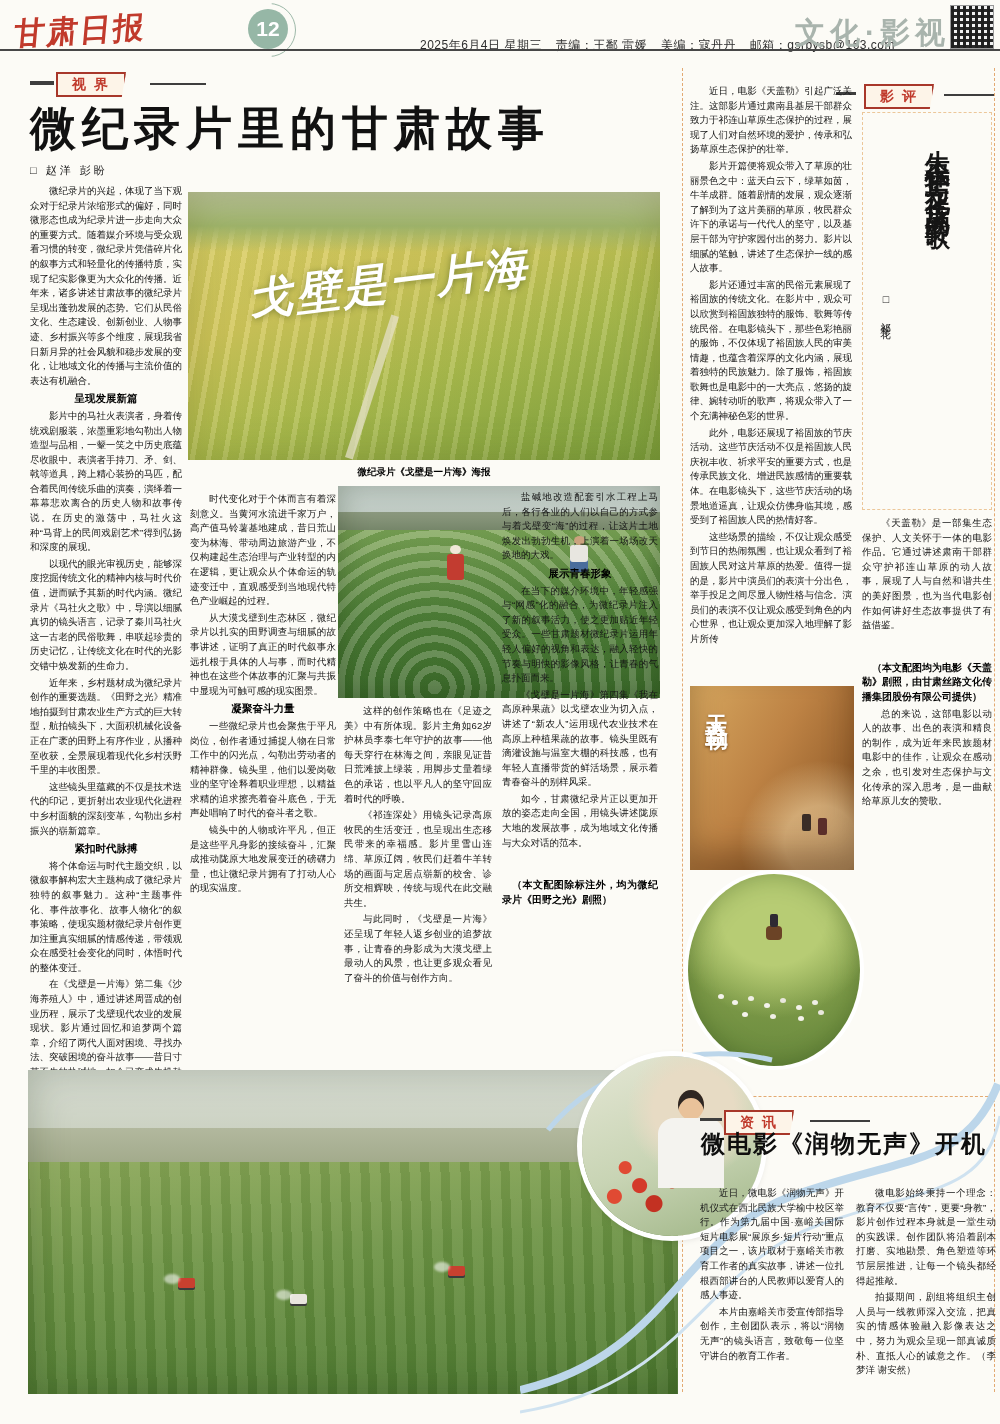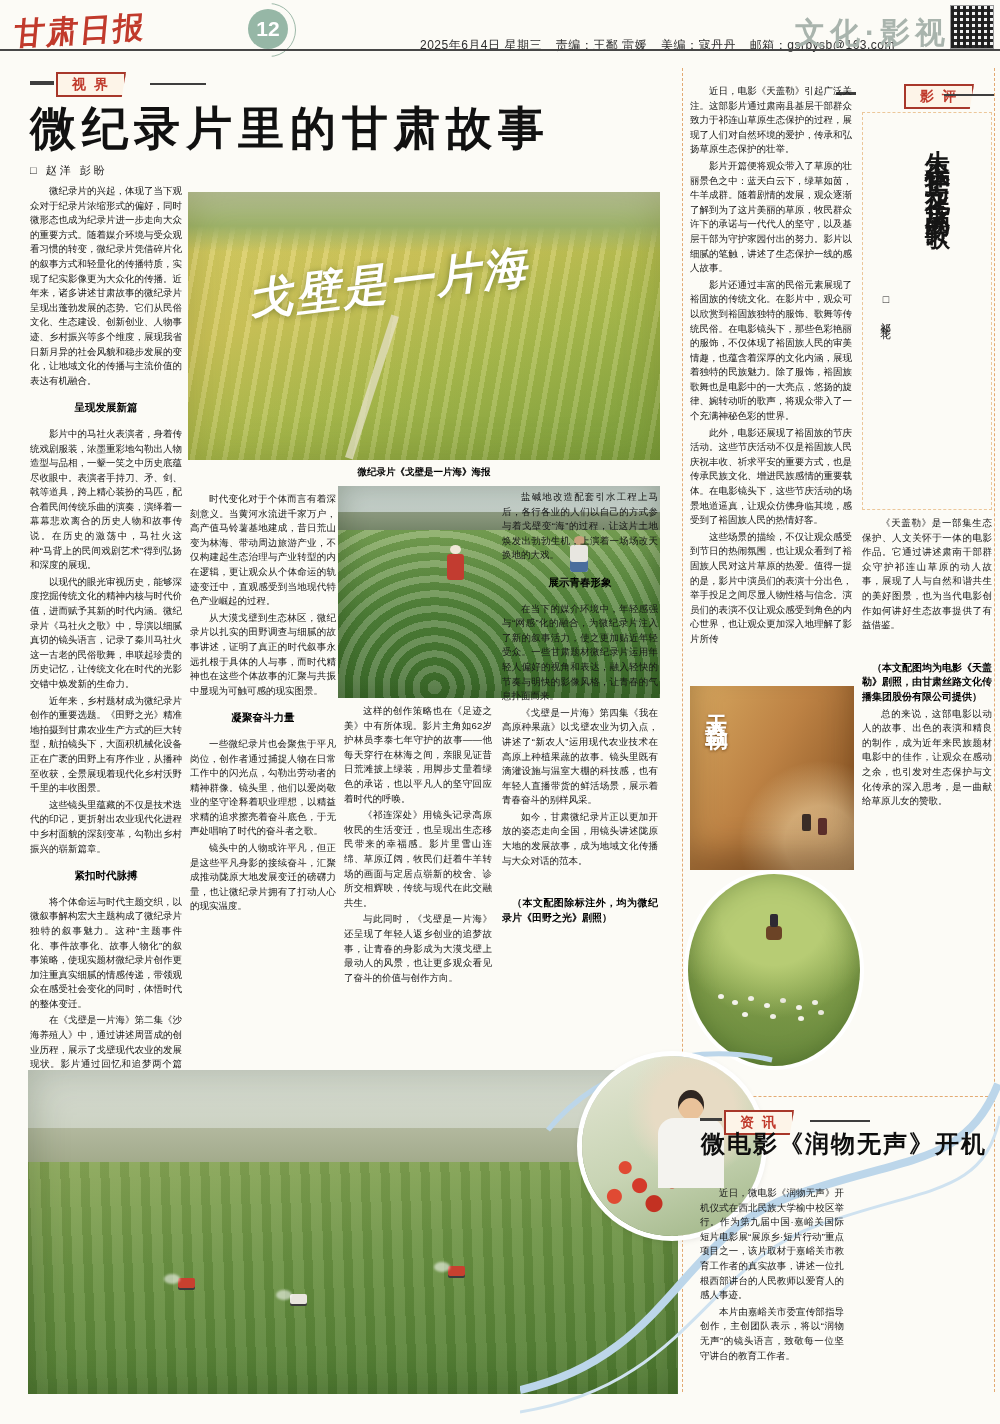--- a/index.html
+++ b/index.html
@@ -28,21 +28,21 @@
        font-size:14px;letter-spacing:8px;text-align:center;line-height:21px;padding:0 8px 0 14px;
        box-shadow:2px 2px 0 #7e2017;clip-path:polygon(0 0,100% 0,94% 100%,0 100%);}
   .bar{background:#3e3e3e;}
 
   
   .mainhead{left:30px;top:98px;width:636px;text-align:left;font-size:46px;font-weight:900;
             letter-spacing:6px;color:#111;font-family:"DejaVu Serif",serif;}
   .byline{left:30px;top:163px;width:636px;font-size:11px;color:#222;letter-spacing:3px;}
 
   .coltext p{font-size:9.5px;line-height:14.6px;text-align:justify;margin:0 0 2px;text-indent:2em;color:#161616;}
-  .coltext p.sub{text-align:center;font-weight:bold;text-indent:0;font-size:10.5px;margin:12px 0;color:#000;}
+  .coltext p.sub{text-align:center;font-weight:bold;text-indent:0;font-size:10.5px;margin:3px 0;color:#000;}
   .coltext p.cap{font-weight:bold;text-indent:1em;font-size:10px;color:#000;margin-top:28px;}
   .coltext{overflow:hidden;}
 
   .photocap{font-size:9.5px;font-weight:bold;text-align:center;color:#000;}
 
   
   .poster{left:188px;top:192px;width:472px;height:268px;
       background:
         linear-gradient(180deg,#b9c39b 0,#9eb36a 34px,rgba(0,0,0,0) 60px),
         repeating-linear-gradient(100deg,rgba(255,255,255,.12) 0 5px,rgba(0,60,0,.06) 5px 16px),
@@ -196,21 +196,21 @@
       <p>《戈壁是一片海》第四集《我在高原种果蔬》以戈壁农业为切入点，讲述了“新农人”运用现代农业技术在高原上种植果蔬的故事。镜头里既有滴灌设施与温室大棚的科技感，也有年轻人直播带货的鲜活场景，展示着青春奋斗的别样风采。</p>
       <p>如今，甘肃微纪录片正以更加开放的姿态走向全国，用镜头讲述陇原大地的发展故事，成为地域文化传播与大众对话的范本。</p>
       <p class="cap">（本文配图除标注外，均为微纪录片《田野之光》剧照）</p>
     </div>
 
   <div class="abs vdash" style="left:682px;top:68px;height:1324px;"></div>
   <div class="abs vdash" style="left:994px;top:68px;height:1324px;"></div>
   <div class="abs hdash" style="left:688px;top:1096px;width:300px;"></div>
 
   <div class="abs bar" style="left:836px;top:92px;width:20px;height:3px;"></div>
-  <div class="abs tab" style="left:904px;top:84px;">影评</div>
+  <div class="abs tab" style="left:864px;top:84px;">影评</div>
   <div class="abs bar" style="left:944px;top:94px;width:50px;height:2px;"></div>
 
   <div class="abs vheadbox">
     <div class="vtitle">生态保护与文化传承的赞歌</div>
     <div class="vauthor">□ 祁翠花</div>
   </div>
 
   <div class="abs coltext" style="left:690px;top:84px;width:162px;height:598px;">
       <p>近日，电影《天盖勒》引起广泛关注。这部影片通过肃南县基层干部群众致力于祁连山草原生态保护的过程，展现了人们对自然环境的爱护，传承和弘扬草原生态保护的壮举。</p>
       <p>影片开篇便将观众带入了草原的壮丽景色之中：蓝天白云下，绿草如茵，牛羊成群。随着剧情的发展，观众逐渐了解到为了这片美丽的草原，牧民群众许下的承诺与一代代人的坚守，以及基层干部为守护家园付出的努力。影片以细腻的笔触，讲述了生态保护一线的感人故事。</p>
@@ -254,16 +254,20 @@
 
   <div class="abs bar" style="left:700px;top:1118px;width:22px;height:3px;z-index:7;"></div>
   <div class="abs tab" style="left:724px;top:1110px;z-index:7;">资讯</div>
   <div class="abs bar" style="left:810px;top:1120px;width:60px;height:2px;z-index:7;"></div>
   <div class="abs newshead">微电影《润物无声》开机</div>
 
   <div class="abs coltext" style="left:700px;top:1186px;width:144px;height:206px;z-index:7;">
       <p>近日，微电影《润物无声》开机仪式在西北民族大学榆中校区举行。作为第九届中国·嘉峪关国际短片电影展“展原乡·短片行动”重点项目之一，该片取材于嘉峪关市教育工作者的真实故事，讲述一位扎根西部讲台的人民教师以爱育人的感人事迹。</p>
       <p>本片由嘉峪关市委宣传部指导创作，主创团队表示，将以“润物无声”的镜头语言，致敬每一位坚守讲台的教育工作者。</p>
     </div>
+  <div class="abs coltext" style="left:856px;top:1186px;width:140px;height:206px;z-index:7;">
+      <p>微电影始终秉持一个理念：教育不仅要“言传”，更要“身教”，影片创作过程本身就是一堂生动的实践课。创作团队将沿着剧本打磨、实地勘景、角色塑造等环节层层推进，让每一个镜头都经得起推敲。</p>
+      <p>拍摄期间，剧组将组织主创人员与一线教师深入交流，把真实的情感体验融入影像表达之中，努力为观众呈现一部真诚质朴、直抵人心的诚意之作。（李梦洋 谢安然）</p>
+    </div>
 
   <div class="abs footer">本报地址：兰州市白银路123号  邮编：730030  甘报集团传媒分公司：8158717（带传真）  甘报集团发行分公司：8156468  印刷：甘报集团印务分公司（电话：8156348）   昨日本报5时00分开印 8时30分印完</div>
 
 </div>
 
 </body></html>

